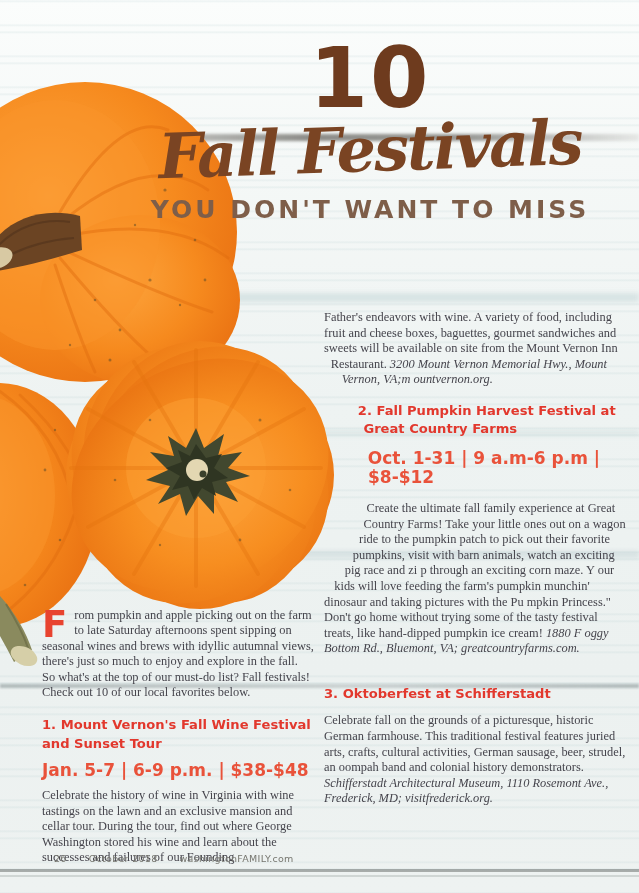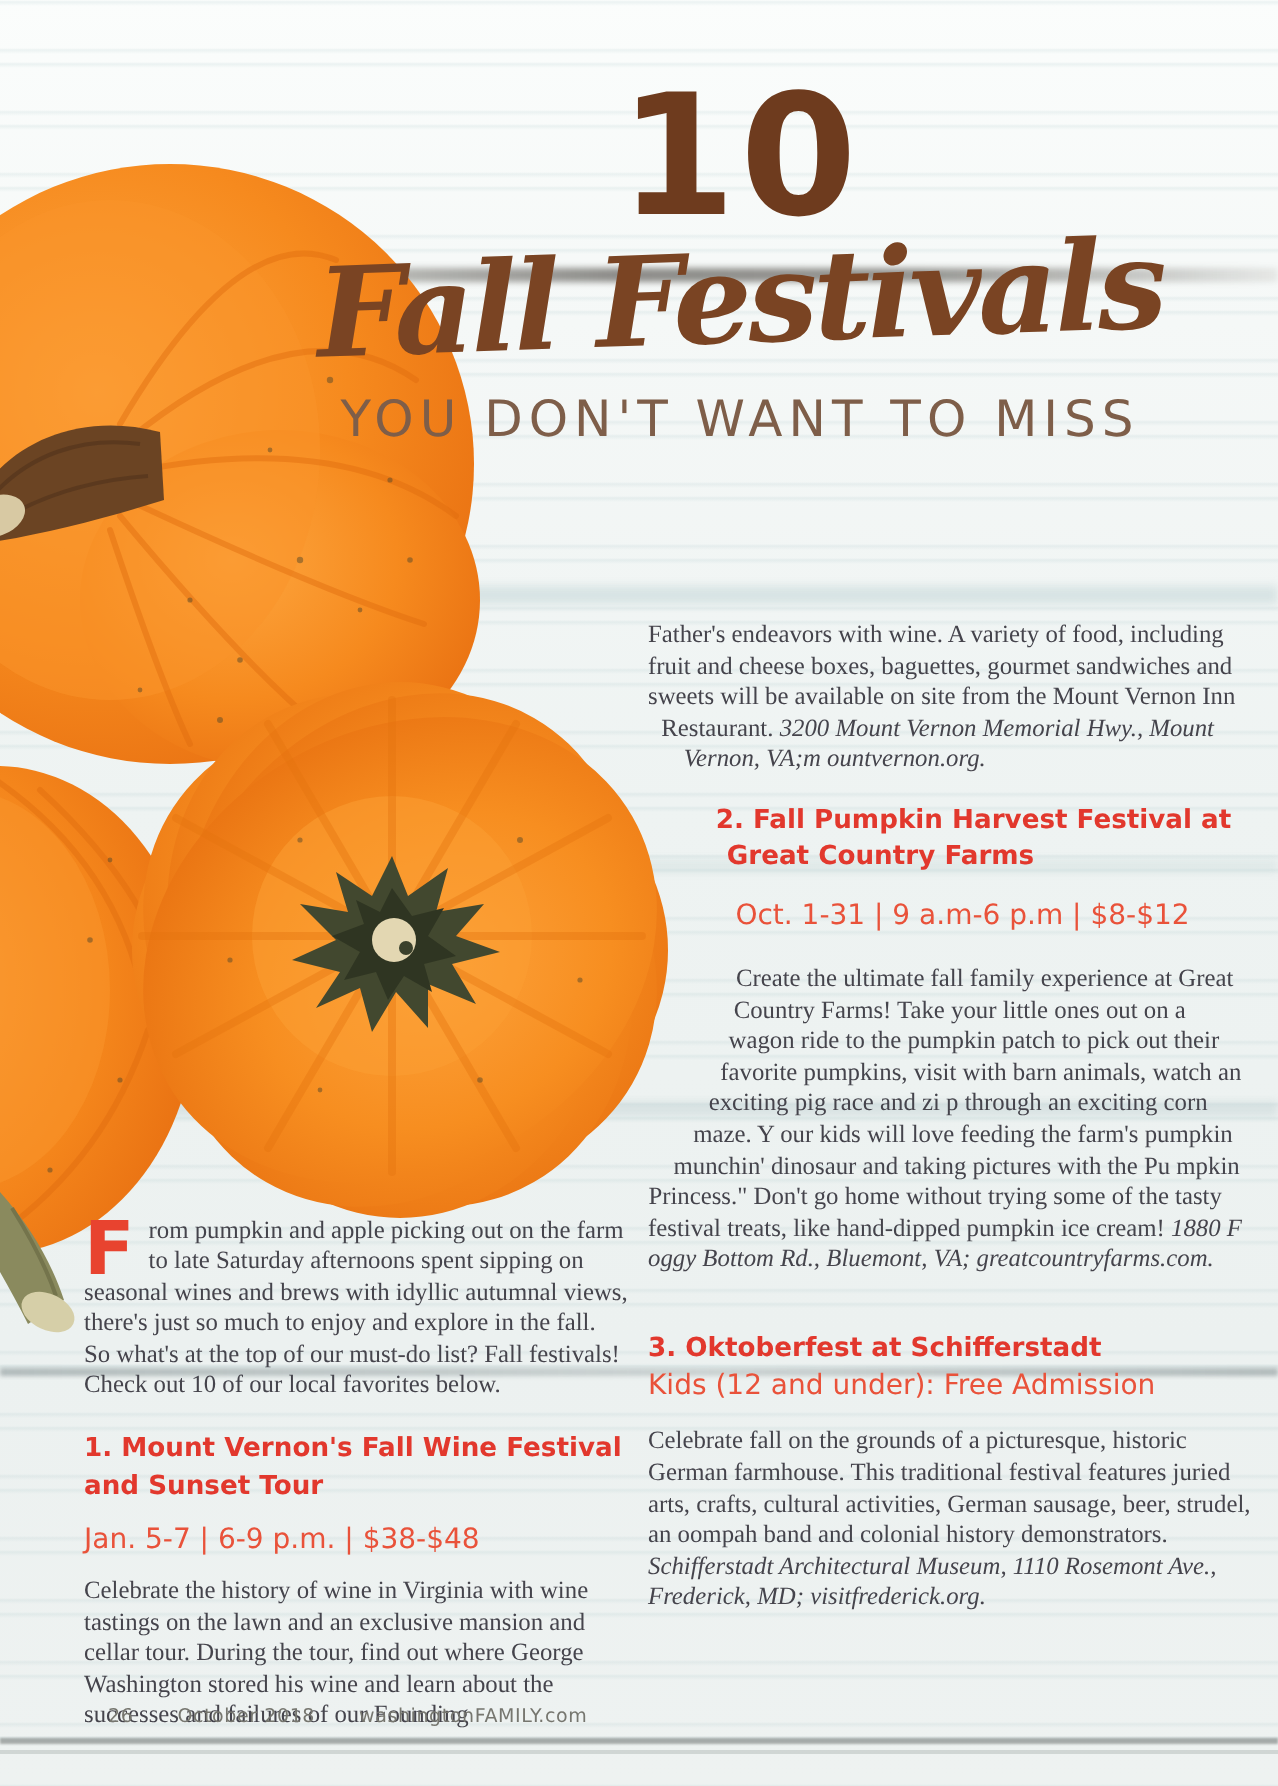--- a/index.html
+++ b/index.html
@@ -25,30 +25,30 @@
   .s5{top:684px;height:4px;filter:blur(1px);
       background:linear-gradient(90deg,rgba(105,120,122,0.45),rgba(105,120,122,0.25) 55%,rgba(105,120,122,0.45));}
   .s6{top:869px;height:3px;filter:blur(0.5px);background:rgba(82,87,84,0.45);}
   .s7{top:875px;height:2px;background:rgba(120,130,128,0.25);}
 
   .header{position:absolute;left:110px;top:40px;width:520px;text-align:center;}
   .big-number{font-family:"DejaVu Sans",sans-serif;font-weight:800;font-size:84px;line-height:0.92;
       color:#6e3b1e;letter-spacing:2px;}
   .script-title{font-family:"DejaVu Serif",serif;font-style:italic;font-weight:bold;font-size:62px;
       line-height:1.25;color:#7a4423;letter-spacing:-2px;transform:rotate(-2deg);margin-top:-6px;}
-  .subtitle{font-family:"DejaVu Sans",sans-serif;font-weight:400;font-size:25px;letter-spacing:3px;
+  .subtitle{font-family:"DejaVu Sans",sans-serif;font-weight:700;font-size:25px;letter-spacing:3px;
       color:#7e5e49;margin-top:6px;white-space:nowrap;}
 
   .col-left{position:absolute;left:42px;top:608px;width:272px;}
   .col-right{position:absolute;left:324px;top:310px;width:303px;}
   .body-text{font-size:12.4px;line-height:15.6px;color:#45444c;}
   .col-left .body-text{line-height:15.4px;}
   .address{font-style:italic;}
   .sec-heading{font-family:"DejaVu Sans",sans-serif;font-weight:700;font-size:13.1px;line-height:18.5px;color:#e2382d;}
-  .sec-date{font-family:"DejaVu Sans",sans-serif;font-weight:400;font-size:14px;line-height:19px;color:#e9523a;}
+  .sec-date{font-family:"DejaVu Sans",sans-serif;font-weight:700;font-size:17px;line-height:19px;color:#e9523a;}
   .dropcap{float:left;font-family:"DejaVu Sans",sans-serif;font-weight:800;font-size:37px;line-height:27px;
       color:#e8432f;margin:3px 7px 0 0;}
   .pumpkin-wrap-float{float:left;width:48px;height:340px;shape-outside:circle(168px at -124px 168px);}
   .mt14{margin-top:14px;} .mt8{margin-top:8px;} .mt10{margin-top:10px;}
   .mt16{margin-top:16px;} .mt28{margin-top:28px;}
 
   .footer{position:absolute;left:54px;top:853px;font-family:"DejaVu Sans",sans-serif;font-size:9.5px;
       color:#76766f;letter-spacing:0.3px;}
   .footer span{margin-right:22px;}
   .pumpkins{position:absolute;left:-45px;top:55px;pointer-events:none;}
@@ -194,21 +194,20 @@
     <div class="pumpkin-wrap-float"></div>
     <div class="body-text">
       <span>Father's endeavors with wine. A variety of food, including fruit and cheese boxes, baguettes, gourmet sandwiches and sweets will be available on site from the Mount Vernon Inn Restaurant. </span><span class="address">3200 Mount Vernon Memorial Hwy., Mount Vernon, VA;m ountvernon.org.</span>
     </div>
     <div class="sec-heading mt14">2. Fall Pumpkin Harvest Festival at Great Country Farms</div>
     <div class="sec-date mt10">Oct. 1-31 | 9 a.m-6 p.m | $8-$12</div>
     <div class="body-text mt14">
       <span>Create the ultimate fall family experience at Great Country Farms! Take your little ones out on a wagon ride to the pumpkin patch to pick out their favorite pumpkins, visit with barn animals, watch an exciting pig race and zi p through an exciting corn maze. Y our kids will love feeding the farm's pumpkin munchin' dinosaur and taking pictures with the Pu mpkin Princess." Don't go home without trying some of the tasty festival treats, like hand-dipped pumpkin ice cream! </span><span class="address">1880 F oggy Bottom Rd., Bluemont, VA; greatcountryfarms.com.</span>
     </div>
     <div class="sec-heading mt28">3. Oktoberfest at Schifferstadt</div>
-    <div class="sec-date">Kids (12 and under): Free Admission</div>
     <div class="body-text mt10">
       <span>Celebrate fall on the grounds of a picturesque, historic German farmhouse. This traditional festival features juried arts, crafts, cultural activities, German sausage, beer, strudel, an oompah band and colonial history demonstrators. </span><span class="address">Schifferstadt Architectural Museum, 1110 Rosemont Ave., Frederick, MD; visitfrederick.org.</span>
     </div>
   </div>
 
   <div class="footer">
     <span>26</span><span>October 2018</span><span>washingtonFAMILY.com</span>
   </div>
 </div>
 

